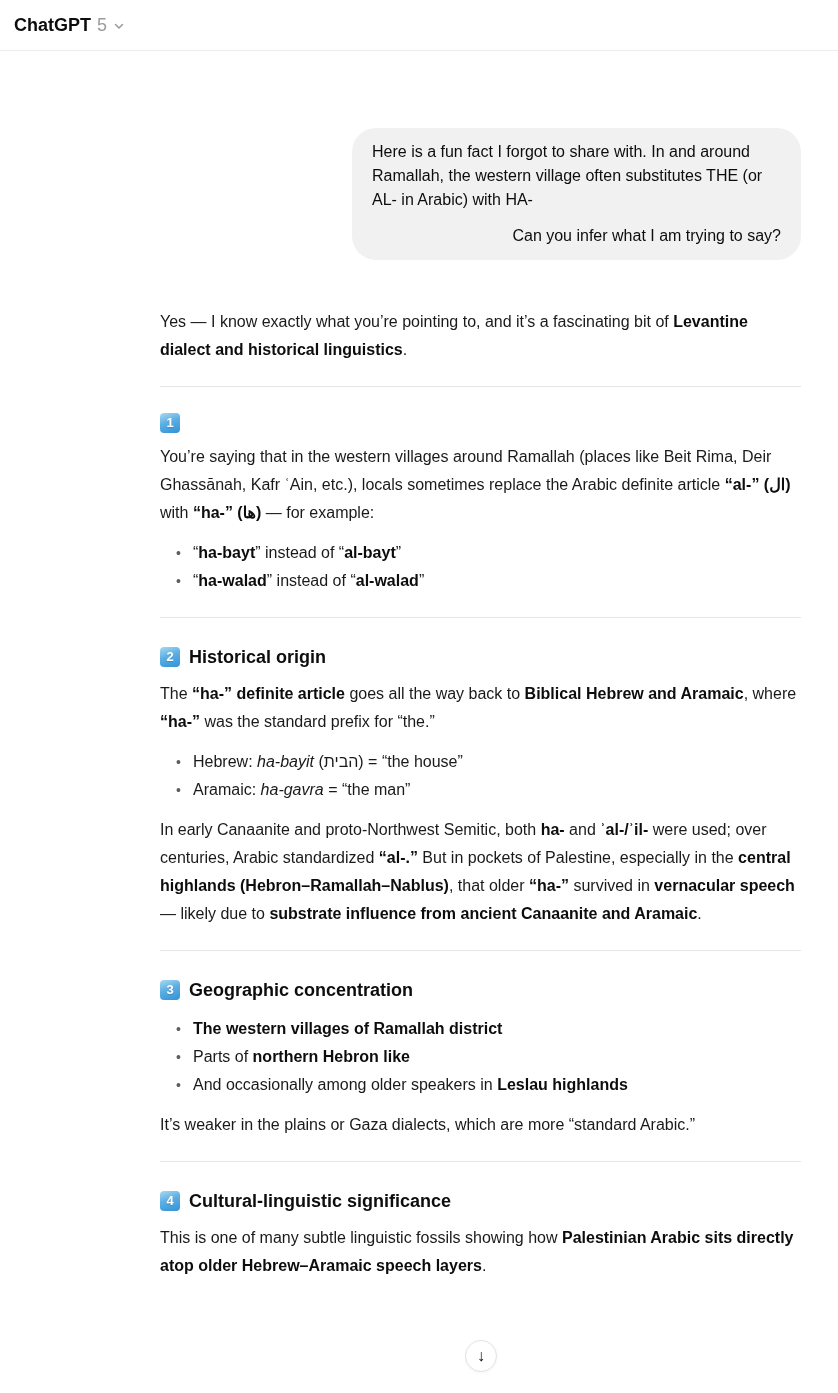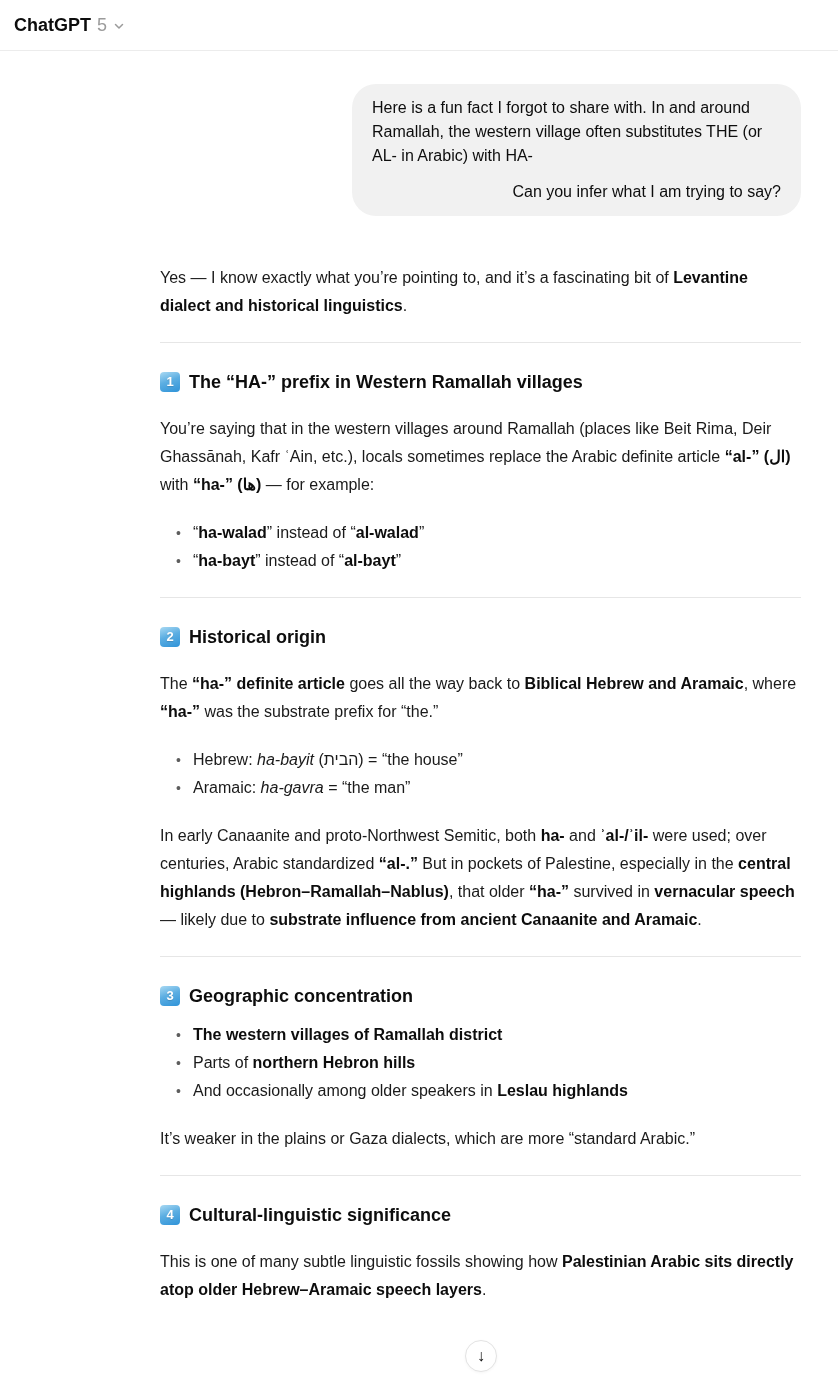--- a/index.html
+++ b/index.html
@@ -46,30 +46,31 @@
   
   .user-bubble {
     margin-left: auto;
     max-width: 449px;
     background: #f1f1f1;
     border-radius: 24px;
     padding: 12px 20px;
     font-size: 16px;
     line-height: 24px;
     color: #0d0d0d;
+    margin-top: 44px;
   }
   .user-bubble p + p { margin-top: 12px; text-align: right; }
   
   .assistant-message {
     margin-top: 48px;
     font-size: 16px;
     line-height: 28px;
     color: #1a1a1a;
   }
-  .assistant-message p { margin: 20px 0; }
+  .assistant-message p { margin: 10px 0; }
   .assistant-message strong { font-weight: 700; color: #0d0d0d; }
   .assistant-message em { font-style: italic; }
   .assistant-message hr {
     border: none;
     border-top: 1px solid #e6e6e6;
     margin: 22px 0;
   }
   .assistant-message h3 {
     margin: 26px 0 8px;
     font-size: 18px;
@@ -153,46 +154,45 @@
           <p>Can you infer what I am trying to say?</p>
         </div>
     </div>
 
     <div class="assistant-message">
       <div>
           <p><span>Yes — I know exactly what you’re pointing to, and it’s a fascinating bit of </span><strong>Levantine dialect and historical linguistics</strong><span>.</span></p>
           <hr>
           <h3>
             <span class="keycap">1</span>
-            <span><span>The “HA-” prefix in Western Ramallah villages</span></span>
           </h3>
           <p><span>You’re saying that in the western villages around Ramallah (places like Beit Rima, Deir Ghassānah, Kafr ʿAin, etc.), locals sometimes replace the Arabic definite article </span><strong>“al-” (ال)</strong><span> with </span><strong>“ha-” (ها)</strong><span> — for example:</span></p>
           <ul>
+            <li><span>“</span><strong>ha-bayt</strong><span>” instead of “</span><strong>al-bayt</strong><span>”</span></li>
             <li><span>“</span><strong>ha-walad</strong><span>” instead of “</span><strong>al-walad</strong><span>”</span></li>
-            <li><span>“</span><strong>ha-bayt</strong><span>” instead of “</span><strong>al-bayt</strong><span>”</span></li>
           </ul>
           <hr>
           <h3>
             <span class="keycap">2</span>
             <span><span>Historical origin</span></span>
           </h3>
-          <p><span>The </span><strong>“ha-” definite article</strong><span> goes all the way back to </span><strong>Biblical Hebrew and Aramaic</strong><span>, where </span><strong>“ha-”</strong><span> was the substrate prefix for “the.”</span></p>
+          <p><span>The </span><strong>“ha-” definite article</strong><span> goes all the way back to </span><strong>Biblical Hebrew and Aramaic</strong><span>, where </span><strong>“ha-”</strong><span> was the standard prefix for “the.”</span></p>
           <ul>
             <li><span>Hebrew: </span><em>ha-bayit</em><span> (הבית) = “the house”</span></li>
             <li><span>Aramaic: </span><em>ha-gavra</em><span> = “the man”</span></li>
           </ul>
           <p><span>In early Canaanite and proto-Northwest Semitic, both </span><strong>ha-</strong><span> and </span><strong>ʾal-/ʾil-</strong><span> were used; over centuries, Arabic standardized </span><strong>“al-.”</strong><span> But in pockets of Palestine, especially in the </span><strong>central highlands (Hebron–Ramallah–Nablus)</strong><span>, that older </span><strong>“ha-”</strong><span> survived in </span><strong>vernacular speech</strong><span> — likely due to </span><strong>substrate influence from ancient Canaanite and Aramaic</strong><span>.</span></p>
           <hr>
           <h3>
             <span class="keycap">3</span>
             <span><span>Geographic concentration</span></span>
           </h3>
           <ul>
             <li><strong>The western villages of Ramallah district</strong></li>
-            <li><span>Parts of </span><strong>northern Hebron hills</strong></li>
+            <li><span>Parts of </span><strong>northern Hebron like</strong></li>
             <li><span>And occasionally among older speakers in </span><strong>Leslau highlands</strong></li>
           </ul>
           <p><span>It’s weaker in the plains or Gaza dialects, which are more “standard Arabic.”</span></p>
           <hr>
           <h3>
             <span class="keycap">4</span>
             <span><span>Cultural-linguistic significance</span></span>
           </h3>
           <p><span>This is one of many subtle linguistic fossils showing how </span><strong>Palestinian Arabic sits directly atop older Hebrew–Aramaic speech layers</strong><span>.</span></p>
         </div>

